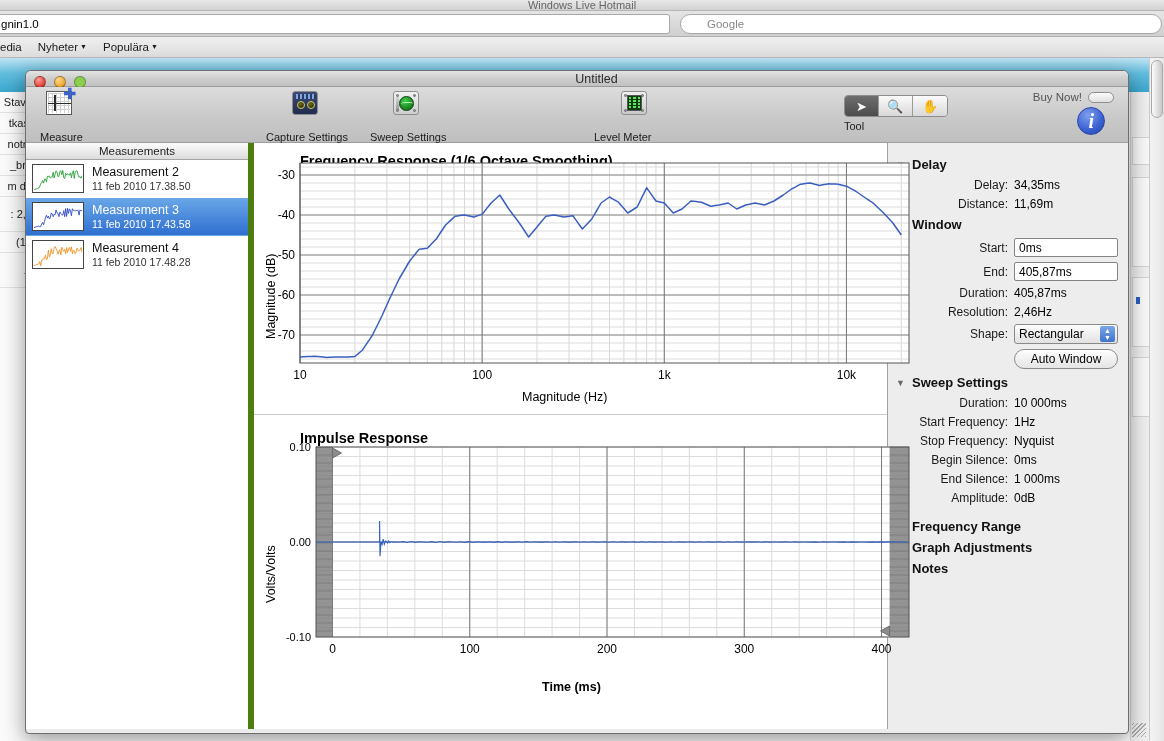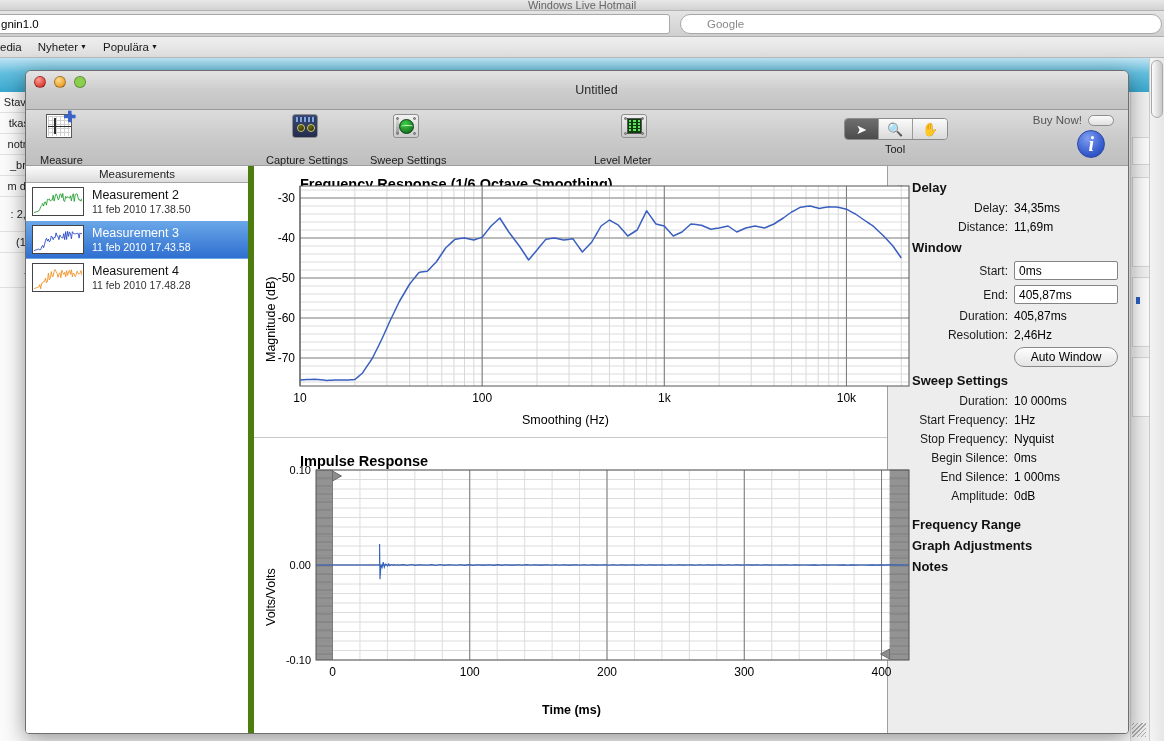--- a/index.html
+++ b/index.html
@@ -112,21 +112,21 @@
   .app-window {
     position: absolute; left: 25px; top: 70px;
     width: 1104px; height: 664px;
     background: #ececec;
     border: 1px solid #6e6e6e;
     border-radius: 6px 6px 4px 4px;
     box-shadow: 0 6px 22px rgba(0,0,0,0.42);
     overflow: hidden;
   }
   .app-titlebar {
-    position: relative; height: 39px;
+    position: relative; height: 16px;
     background: linear-gradient(to bottom,#e4e4e4 0%,#cdcdcd 50%,#c2c2c2 100%);
     border-bottom: 1px solid #9a9a9a;
     display: flex; align-items: center; padding-left: 39px;
   }
   .traffic { position: absolute; left: 8px; top: 5px; display: flex; gap: 8px; }
   .tl { width: 12px; height: 12px; border-radius: 50%; border: 1px solid rgba(0,0,0,0.30); }
   .tl.red   { background: radial-gradient(circle at 35% 28%, #ff9b94, #e24b42 62%, #b3231c); }
   .tl.amber { background: radial-gradient(circle at 35% 28%, #ffd98a, #eeab3a 62%, #c07d12); }
   .tl.green { background: radial-gradient(circle at 35% 28%, #c4f18f, #79c543 62%, #४a9417); background-color:#8ccf4e; }
   .win-title {
@@ -236,21 +236,21 @@
     display: flex; align-items: center; justify-content: center;
     font-size: 13px; color: #333; cursor: pointer;
   }
   .tool-btn:last-child { border-right: none; }
   .tool-btn.active {
     background: linear-gradient(to bottom,#6e6e6e,#4c4c4c);
     color: #fff;
   }
   .tool-caption {
     position: absolute; top: 33px; left: 818px; width: 102px;
-    text-align: center; font-size: 11px; color: #202020;
+    text-align: left; font-size: 11px; color: #202020;
   }
 
   .buy-now {
     position: absolute; right: 14px; top: 4px;
     display: flex; align-items: center; gap: 6px;
     font-size: 11.5px; color: #555; margin-left: 36px;
   }
   .buy-pill {
     width: 26px; height: 11px; border-radius: 6px;
     border: 1px solid #8d8d8d;
@@ -551,21 +551,21 @@
           </div>
 
         </div>
       </div>
 
       <div class="graphs">
         <div class="graph-divider"></div>
 
         <div class="chart-title" style="left:46px; top:10px;">Frequency Response (1/6 Octave Smoothing)</div>
         <div class="axis-label vert" style="left:10px; top:196px;">Magnitude (dB)</div>
-        <div class="axis-label" style="left:268px; top:247px;">Smoothing (Hz)</div>
+        <div class="axis-label" style="left:268px; top:247px;">Magnitude (Hz)</div>
         <svg id="freq-svg" style="position:absolute; left:0; top:0;" width="685" height="271">
             <rect x="46" y="20" width="609" height="200" fill="#ffffff" stroke="none"></rect>
             <line x1="46" y1="20" x2="46" y2="220" stroke="#d8d8d8" stroke-width="1"></line>
             <line x1="100.83244485855369" y1="20" x2="100.83244485855369" y2="220" stroke="#d8d8d8" stroke-width="1"></line>
             <line x1="132.90736892366812" y1="20" x2="132.90736892366812" y2="220" stroke="#d8d8d8" stroke-width="1"></line>
             <line x1="155.66488971710737" y1="20" x2="155.66488971710737" y2="220" stroke="#d8d8d8" stroke-width="1"></line>
             <line x1="173.3169942284379" y1="20" x2="173.3169942284379" y2="220" stroke="#d8d8d8" stroke-width="1"></line>
             <line x1="187.73981378222183" y1="20" x2="187.73981378222183" y2="220" stroke="#d8d8d8" stroke-width="1"></line>
             <line x1="199.93413396211287" y1="20" x2="199.93413396211287" y2="220" stroke="#d8d8d8" stroke-width="1"></line>
             <line x1="210.49733457566103" y1="20" x2="210.49733457566103" y2="220" stroke="#d8d8d8" stroke-width="1"></line>
@@ -788,20 +788,30 @@
           </span>
         </div>
         <div class="insp-row">
           <span class="insp-lbl">Duration:</span>
           <span class="insp-val">405,87ms</span>
         </div>
         <div class="insp-row">
           <span class="insp-lbl">Resolution:</span>
           <span class="insp-val">2,46Hz</span>
         </div>
+        <div class="insp-row">
+          <span class="insp-lbl">Shape:</span>
+          <span class="insp-select">
+            <span>Rectangular</span>
+            <span class="sel-arrows">
+                <span>▲</span>
+                <span>▼</span>
+              </span>
+          </span>
+        </div>
         <div class="insp-row row-right">
           <span class="auto-window-btn">
             <span>Auto Window</span>
           </span>
         </div>
 
         <div class="insp-section-hd">
           <span class="tri">▼</span>
           <span>Sweep Settings</span>
         </div>

